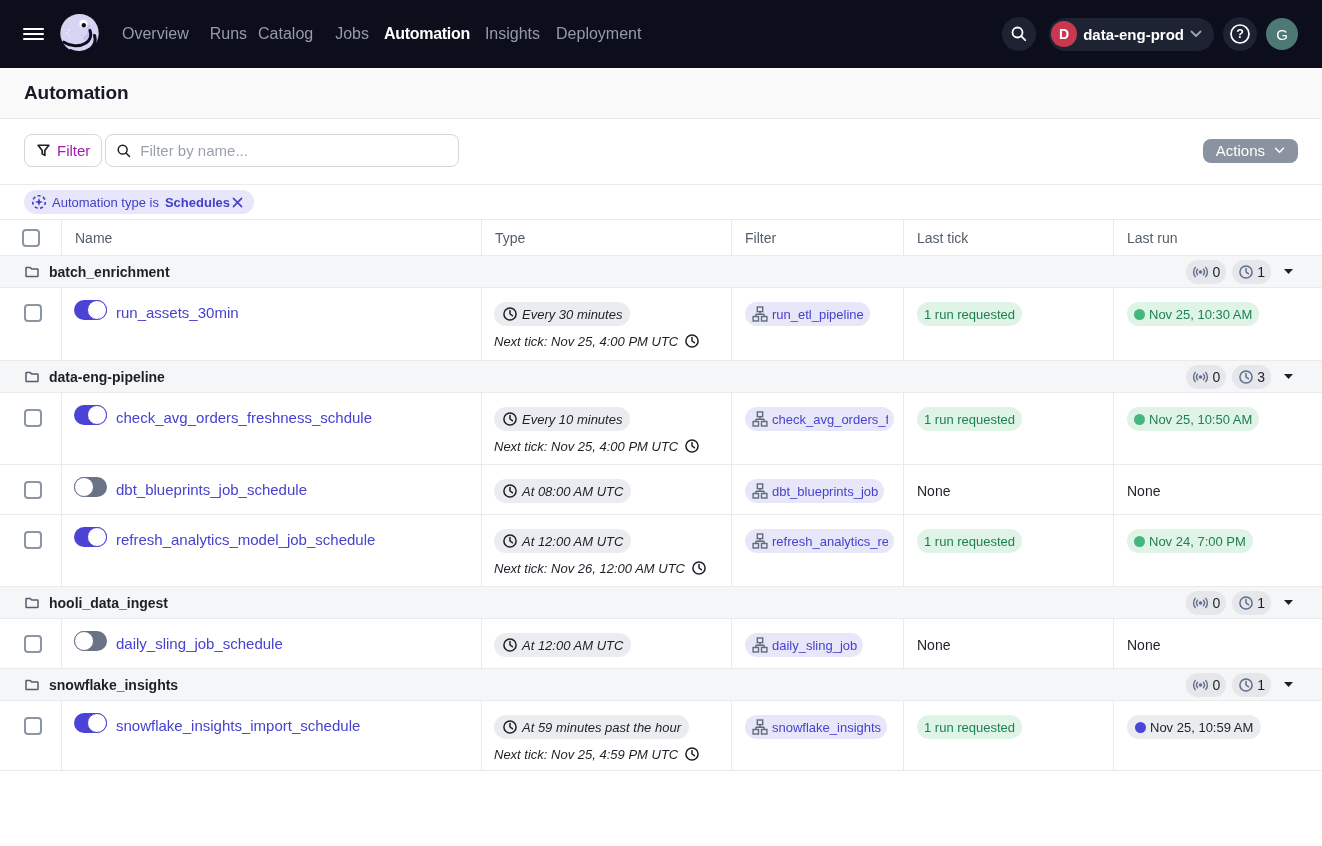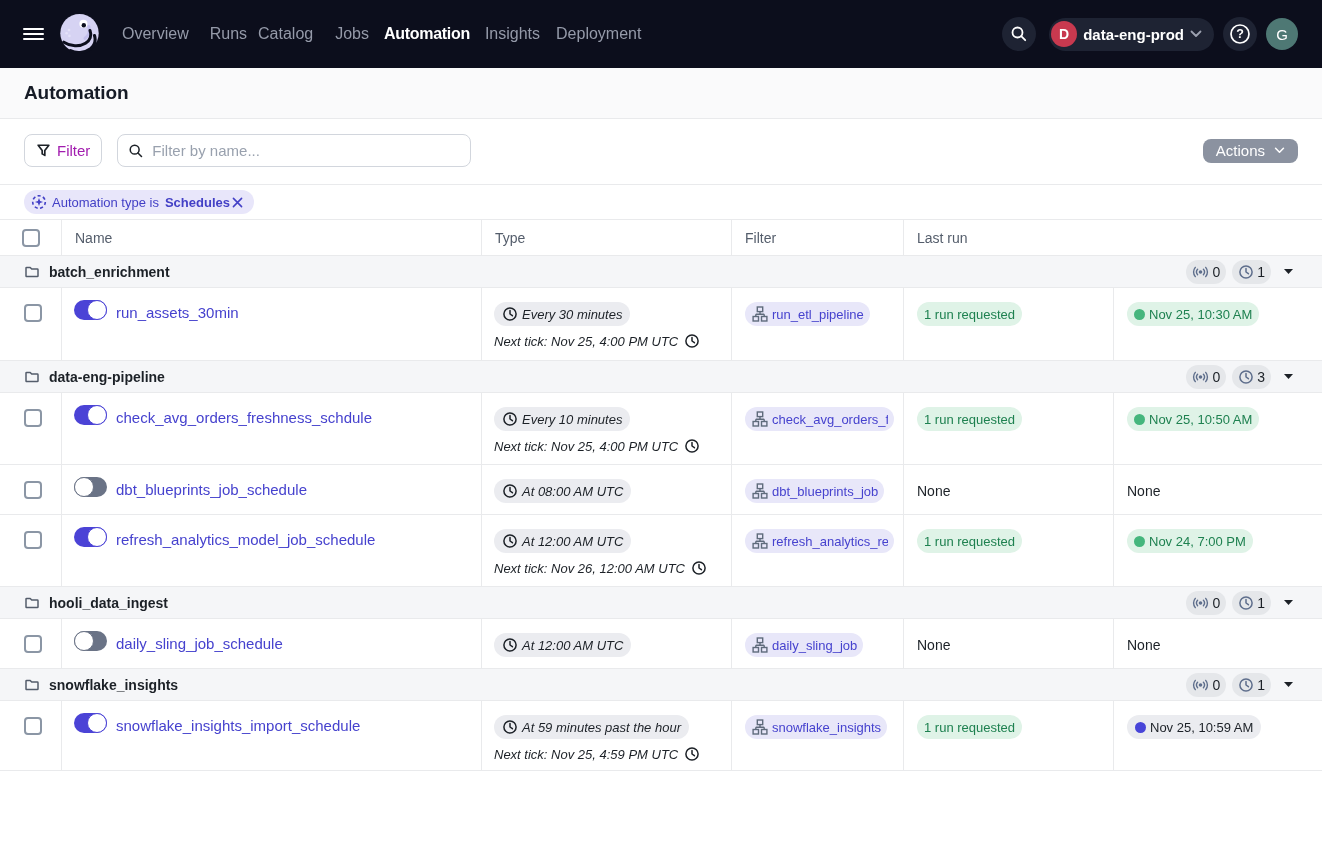--- a/index.html
+++ b/index.html
@@ -13,21 +13,21 @@
 .navright { margin-left:auto; display:flex; align-items:center; margin-right:24px; }
 .navcirc { width:34px; height:34px; border-radius:50%; background:#1E2333; display:flex; align-items:center; justify-content:center; }
 .depl { margin-left:13px; height:33px; background:#1E2333; border-radius:17px; display:flex; align-items:center; padding:0 12px 0 2px; }
 .depl .dcirc { width:26px; height:26px; border-radius:50%; background:#C8394F; color:#fff; font-size:14px; font-weight:700; display:flex; align-items:center; justify-content:center; }
 .depl .dname { color:#fff; font-size:15px; font-weight:700; margin:0 6px; }
 .avatar { width:32px; height:32px; border-radius:50%; background:#4E7874; color:#fff; font-size:15px; font-weight:400; display:flex; align-items:center; justify-content:center; margin-left:9px; }
 .pagehead { position:absolute; top:68px; left:0; width:1322px; height:51px; background:#FAFAFB; border-bottom:1px solid #E9EAEC; display:flex; align-items:center; padding-left:24px; font-size:19px; font-weight:700; color:#161B26; letter-spacing:-0.1px; }
 .main { position:absolute; top:120px; left:0; width:1322px; }
 .controls { margin-top:14px; height:33px; display:flex; padding:0 24px; align-items:center; }
 .fbtn { height:33px; border:1px solid #D2D6DD; border-radius:8px; background:#fff; display:flex; align-items:center; padding:0 11px; gap:6px; font-size:15px; color:#a21caf; }
-.finput { height:33px; width:354px; margin-left:15px; border:1px solid #D2D6DD; border-radius:8px; background:#fff; display:flex; align-items:center; padding:0 10px; gap:8px; font-size:15px; color:#99A1AE; }
+.finput { height:33px; width:354px; margin-left:3px; border:1px solid #D2D6DD; border-radius:8px; background:#fff; display:flex; align-items:center; padding:0 10px; gap:8px; font-size:15px; color:#99A1AE; }
 .abtn { margin-left:auto; height:24px; background:#8B92A0; border-radius:8px; color:#fff; font-size:15px; display:flex; align-items:center; padding:0 13px; gap:9px; }
 .sep { margin-top:17px; height:1px; background:#E9EAEC; }
 .chiprow { margin-top:5px; padding-left:24px; }
 .fchip { height:24px; background:#E8E6FA; border-radius:12px; display:inline-flex; align-items:center; padding:0 10px 0 7px; gap:5px; font-size:13px; color:#4340C6; }
 .fchip b { font-weight:700; margin-left:1px; }
 .tbl { margin-top:5px; border-top:1px solid #E9EAEC; font-size:13px; }
 .trow { display:flex; border-bottom:1px solid #E9EAEC; }
 .c1 { width:61px; flex:none; }
 .c2 { width:420px; flex:none; border-left:1px solid #E9EAEC; }
 .c3 { width:250px; flex:none; border-left:1px solid #E9EAEC; }
@@ -140,20 +140,21 @@
         </svg></div>
   </div>
 <div class="tbl">
 <div class="trow hdr">
         <div class="c1">
           <div class="cbx"></div>
         </div>
         <div class="c2">Name</div>
         <div class="c3">Type</div>
         <div class="c4">Filter</div>
+        <div class="c5">Last tick</div>
         <div class="c6">Last run</div>
       </div>
 <div class="trow grp">
         <svg width="16" height="16" viewBox="0 0 16 16" style="flex:none">
           <path d="M2 4.1c0-.4.3-.7.7-.7h3.5l1.5 1.6h5.6c.4 0 .7.3.7.7v6.2c0 .4-.3.7-.7.7H2.7c-.4 0-.7-.3-.7-.7z" fill="none" stroke="#545D6B" stroke-width="1.5" stroke-linejoin="round"></path>
         </svg>
         <span class="gname">batch_enrichment</span>
         <div class="badges">
           <div class="pill"><svg width="17" height="16" viewBox="0 0 17 16">
               <circle cx="8.5" cy="8" r="1.8" fill="#5E6E8C"></circle>

